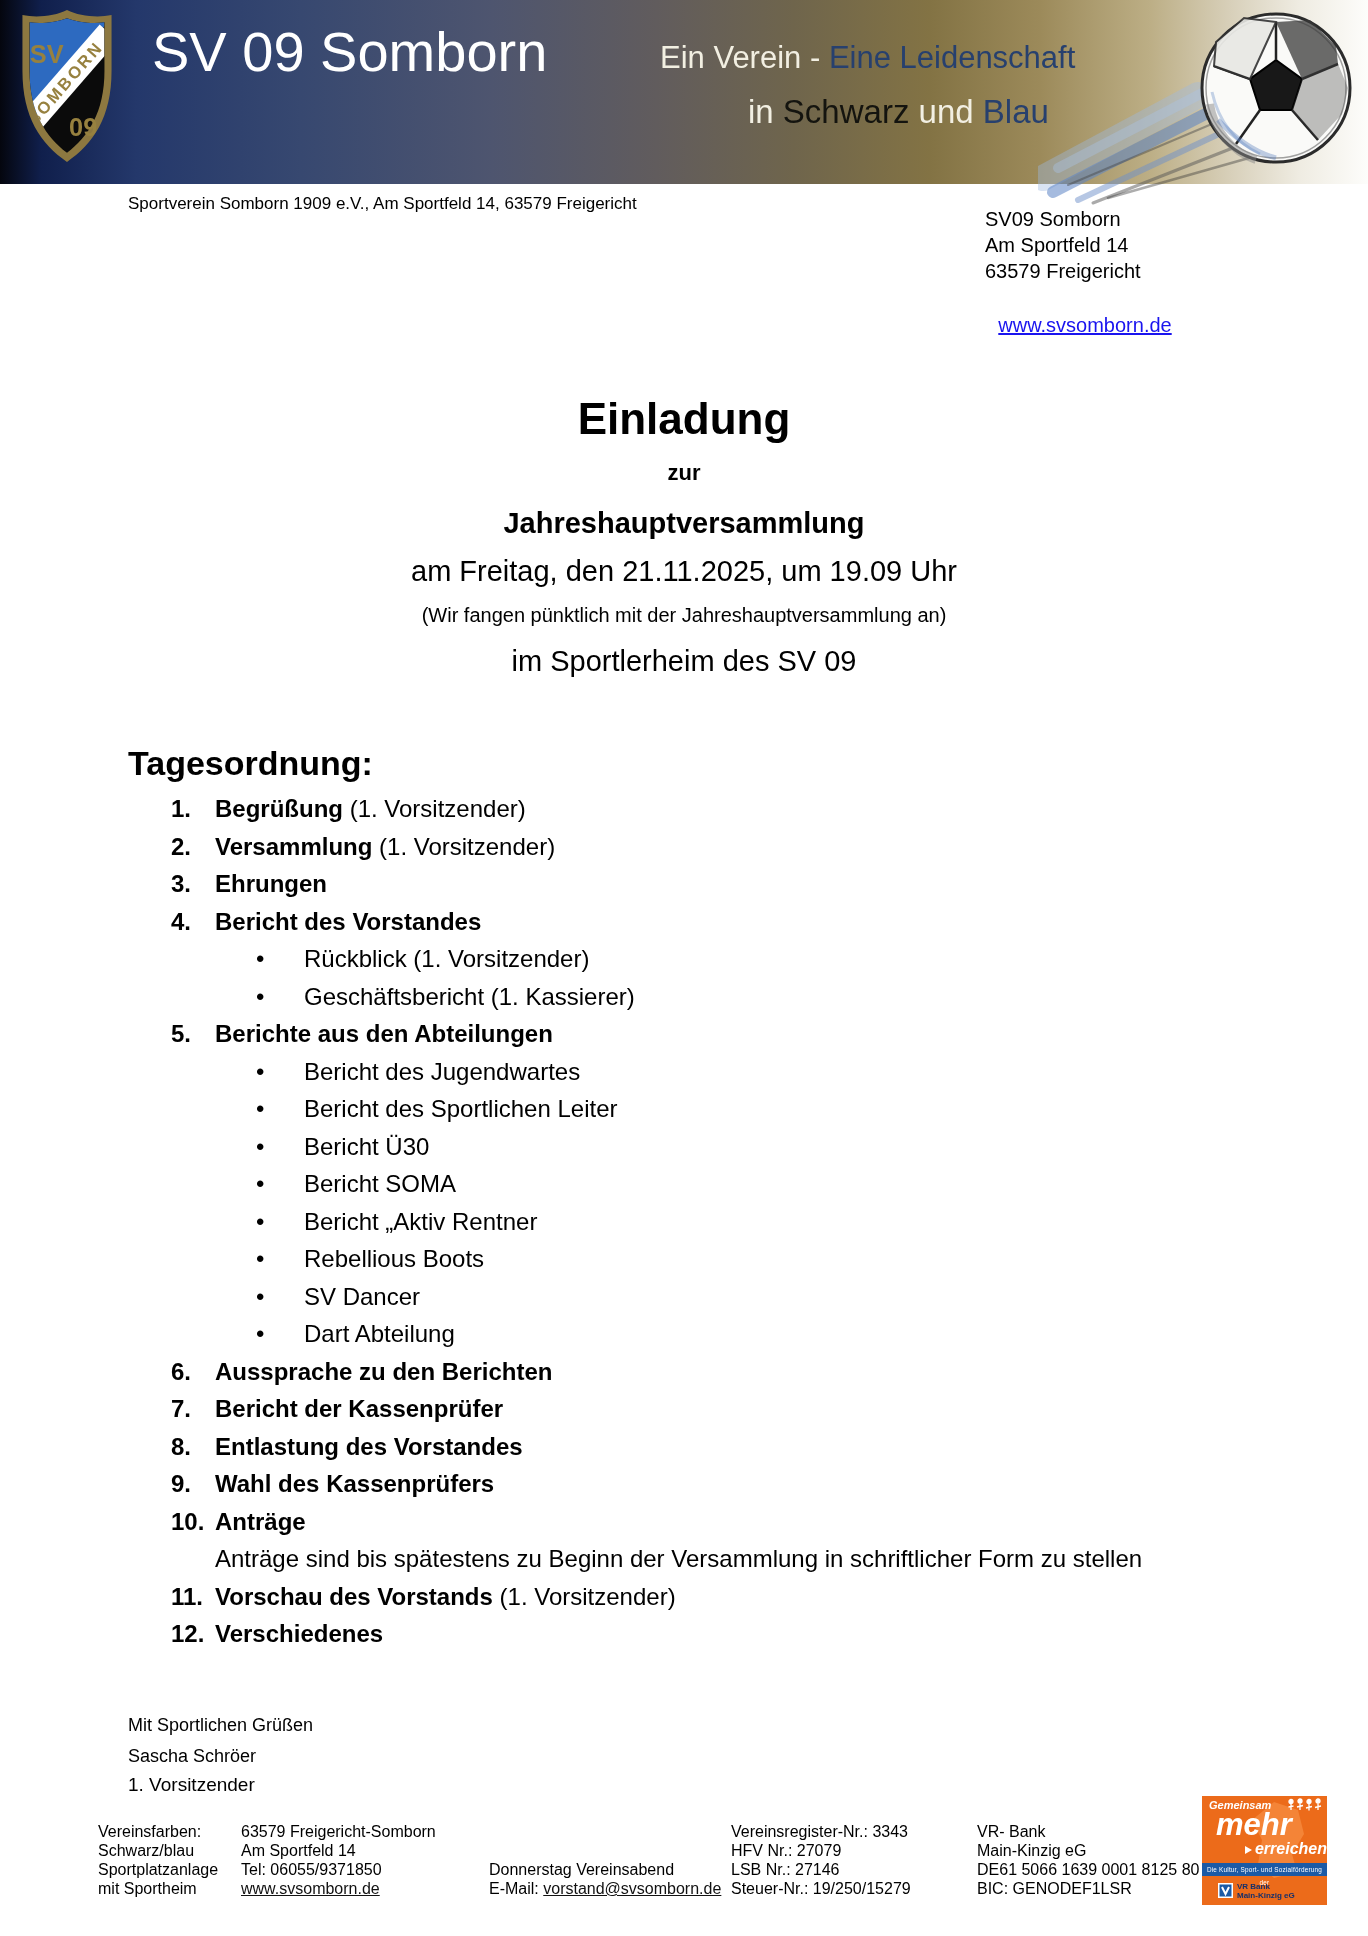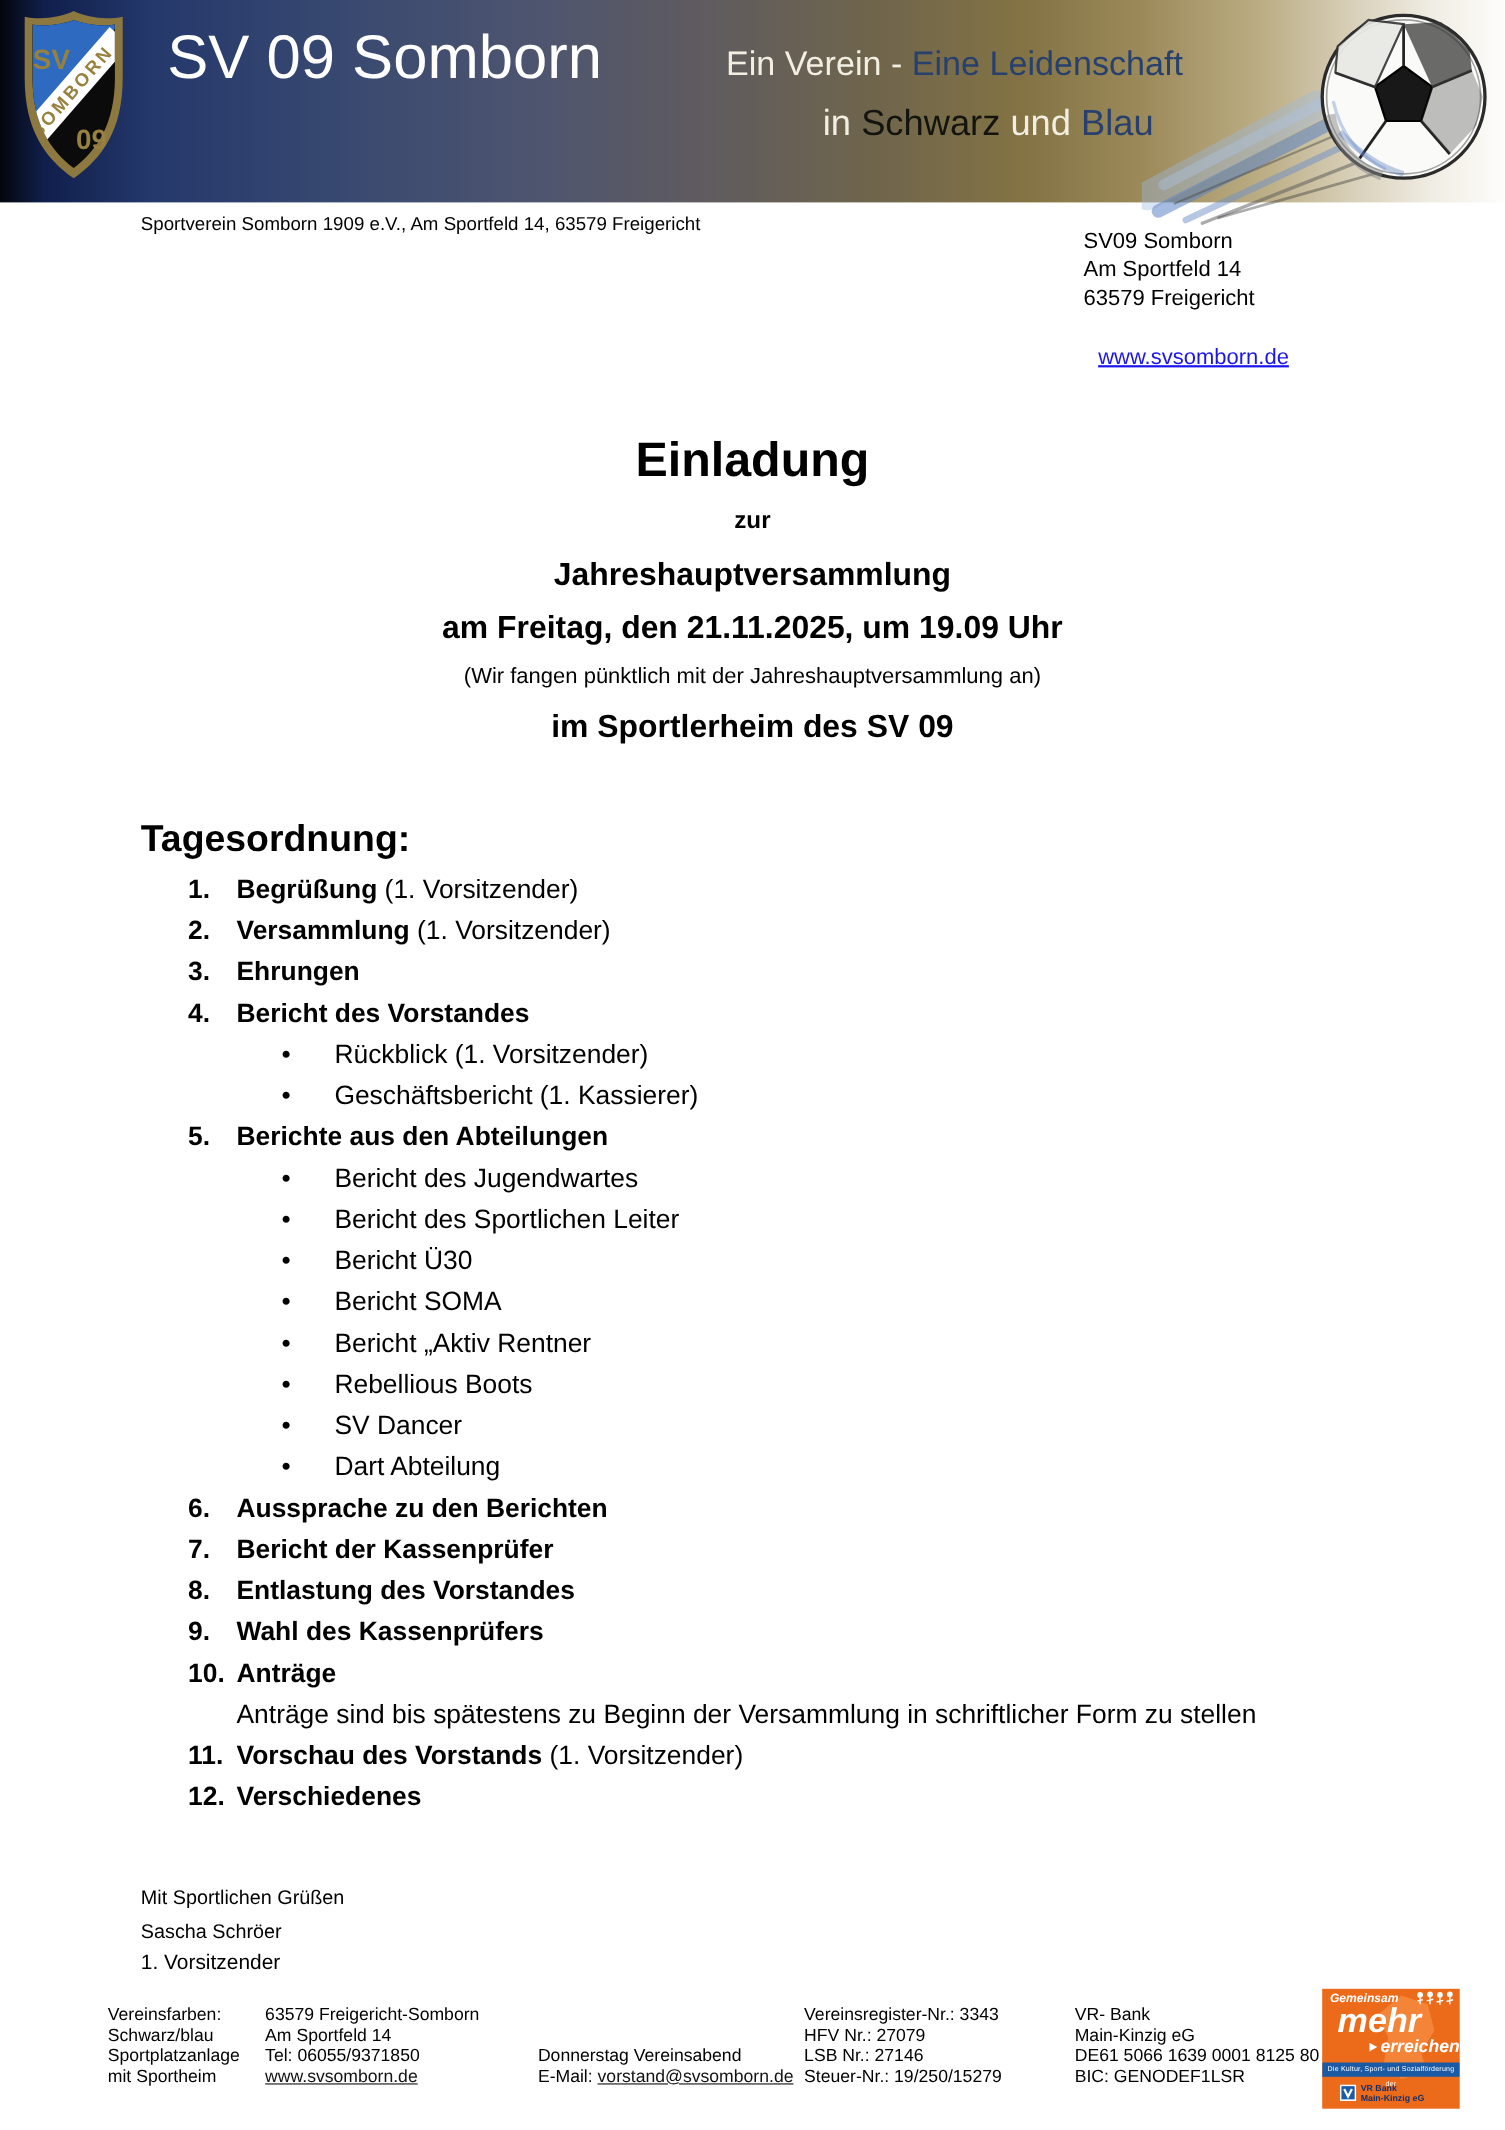--- a/index.html
+++ b/index.html
@@ -24,21 +24,21 @@
   .recipient{position:absolute;left:985px;top:206px;width:200px;text-align:left;
              font-size:20px;line-height:26px;}
   .weblink{position:absolute;left:985px;top:314px;width:200px;text-align:center;font-size:20px;}
   .site-link{color:#1a14ef;text-decoration:underline;cursor:pointer;}
 
   
   .title-block{position:absolute;left:128px;top:395px;width:1112px;text-align:center;}
   .t1{font-size:44px;line-height:48px;font-weight:bold;}
   .t2{font-size:22px;line-height:26px;font-weight:bold;margin-top:17px;}
   .t3{font-size:29px;line-height:34px;font-weight:bold;margin-top:20px;}
-  .t3b{font-size:29px;line-height:34px;font-weight:bold;margin-top:14px;}
+  .t3b{font-size:29px;line-height:34px;font-weight:normal;margin-top:14px;}
   .t4{font-size:20px;line-height:24px;margin-top:15px;}
   .loc{margin-top:17px;}
 
   
   .agenda-heading{position:absolute;left:128px;top:748px;font-size:34px;line-height:30px;font-weight:bold;}
   .agenda{position:absolute;left:171px;top:790px;width:1100px;font-size:24px;}
   .row{position:relative;padding-left:44px;line-height:37.5px;white-space:nowrap;}
   .num{position:absolute;left:0;top:0;font-weight:bold;}
   .ttl{font-weight:bold;}
   .sfx{font-weight:normal;}
@@ -52,21 +52,21 @@
   .c2{font-size:19px;line-height:25px;}
 
   
   .footer{position:absolute;left:0;top:1822px;width:1368px;height:114px;font-size:16px;}
   .fcol{position:absolute;top:0;line-height:19px;white-space:nowrap;}
   .col3{margin-top:38px;}
   .flink{color:#111;text-decoration:underline;cursor:pointer;}
 
   
   .badge{position:absolute;left:1202px;top:-26px;width:125px;height:109px;background:#ec6b1a;
-         overflow:hidden;color:#fff;font-style:italic;font-weight:bold;margin-top:12px;}
+         overflow:hidden;color:#fff;font-style:italic;font-weight:bold;}
   .badge-map{position:absolute;left:0;top:0;}
   .b-row1{position:absolute;left:7px;top:3px;font-size:11px;line-height:13px;z-index:2;}
   .b-people{position:absolute;right:3px;top:2px;z-index:2;}
   .b-mehr{position:absolute;left:14px;top:13px;font-size:31px;line-height:32px;z-index:2;}
   .b-err{position:absolute;right:0;top:46px;font-size:16px;line-height:14px;z-index:2;font-style:italic;}
   .b-arrow{display:inline-block;width:0;height:0;border-left:7px solid #fff;
            border-top:4px solid transparent;border-bottom:4px solid transparent;margin-right:3px;}
   .b-strip{position:absolute;left:0;bottom:29px;width:100%;height:13px;background:#1b5aa5;
            font-style:normal;font-weight:normal;font-size:6.4px;line-height:13px;text-align:center;
            letter-spacing:0.2px;z-index:2;}

